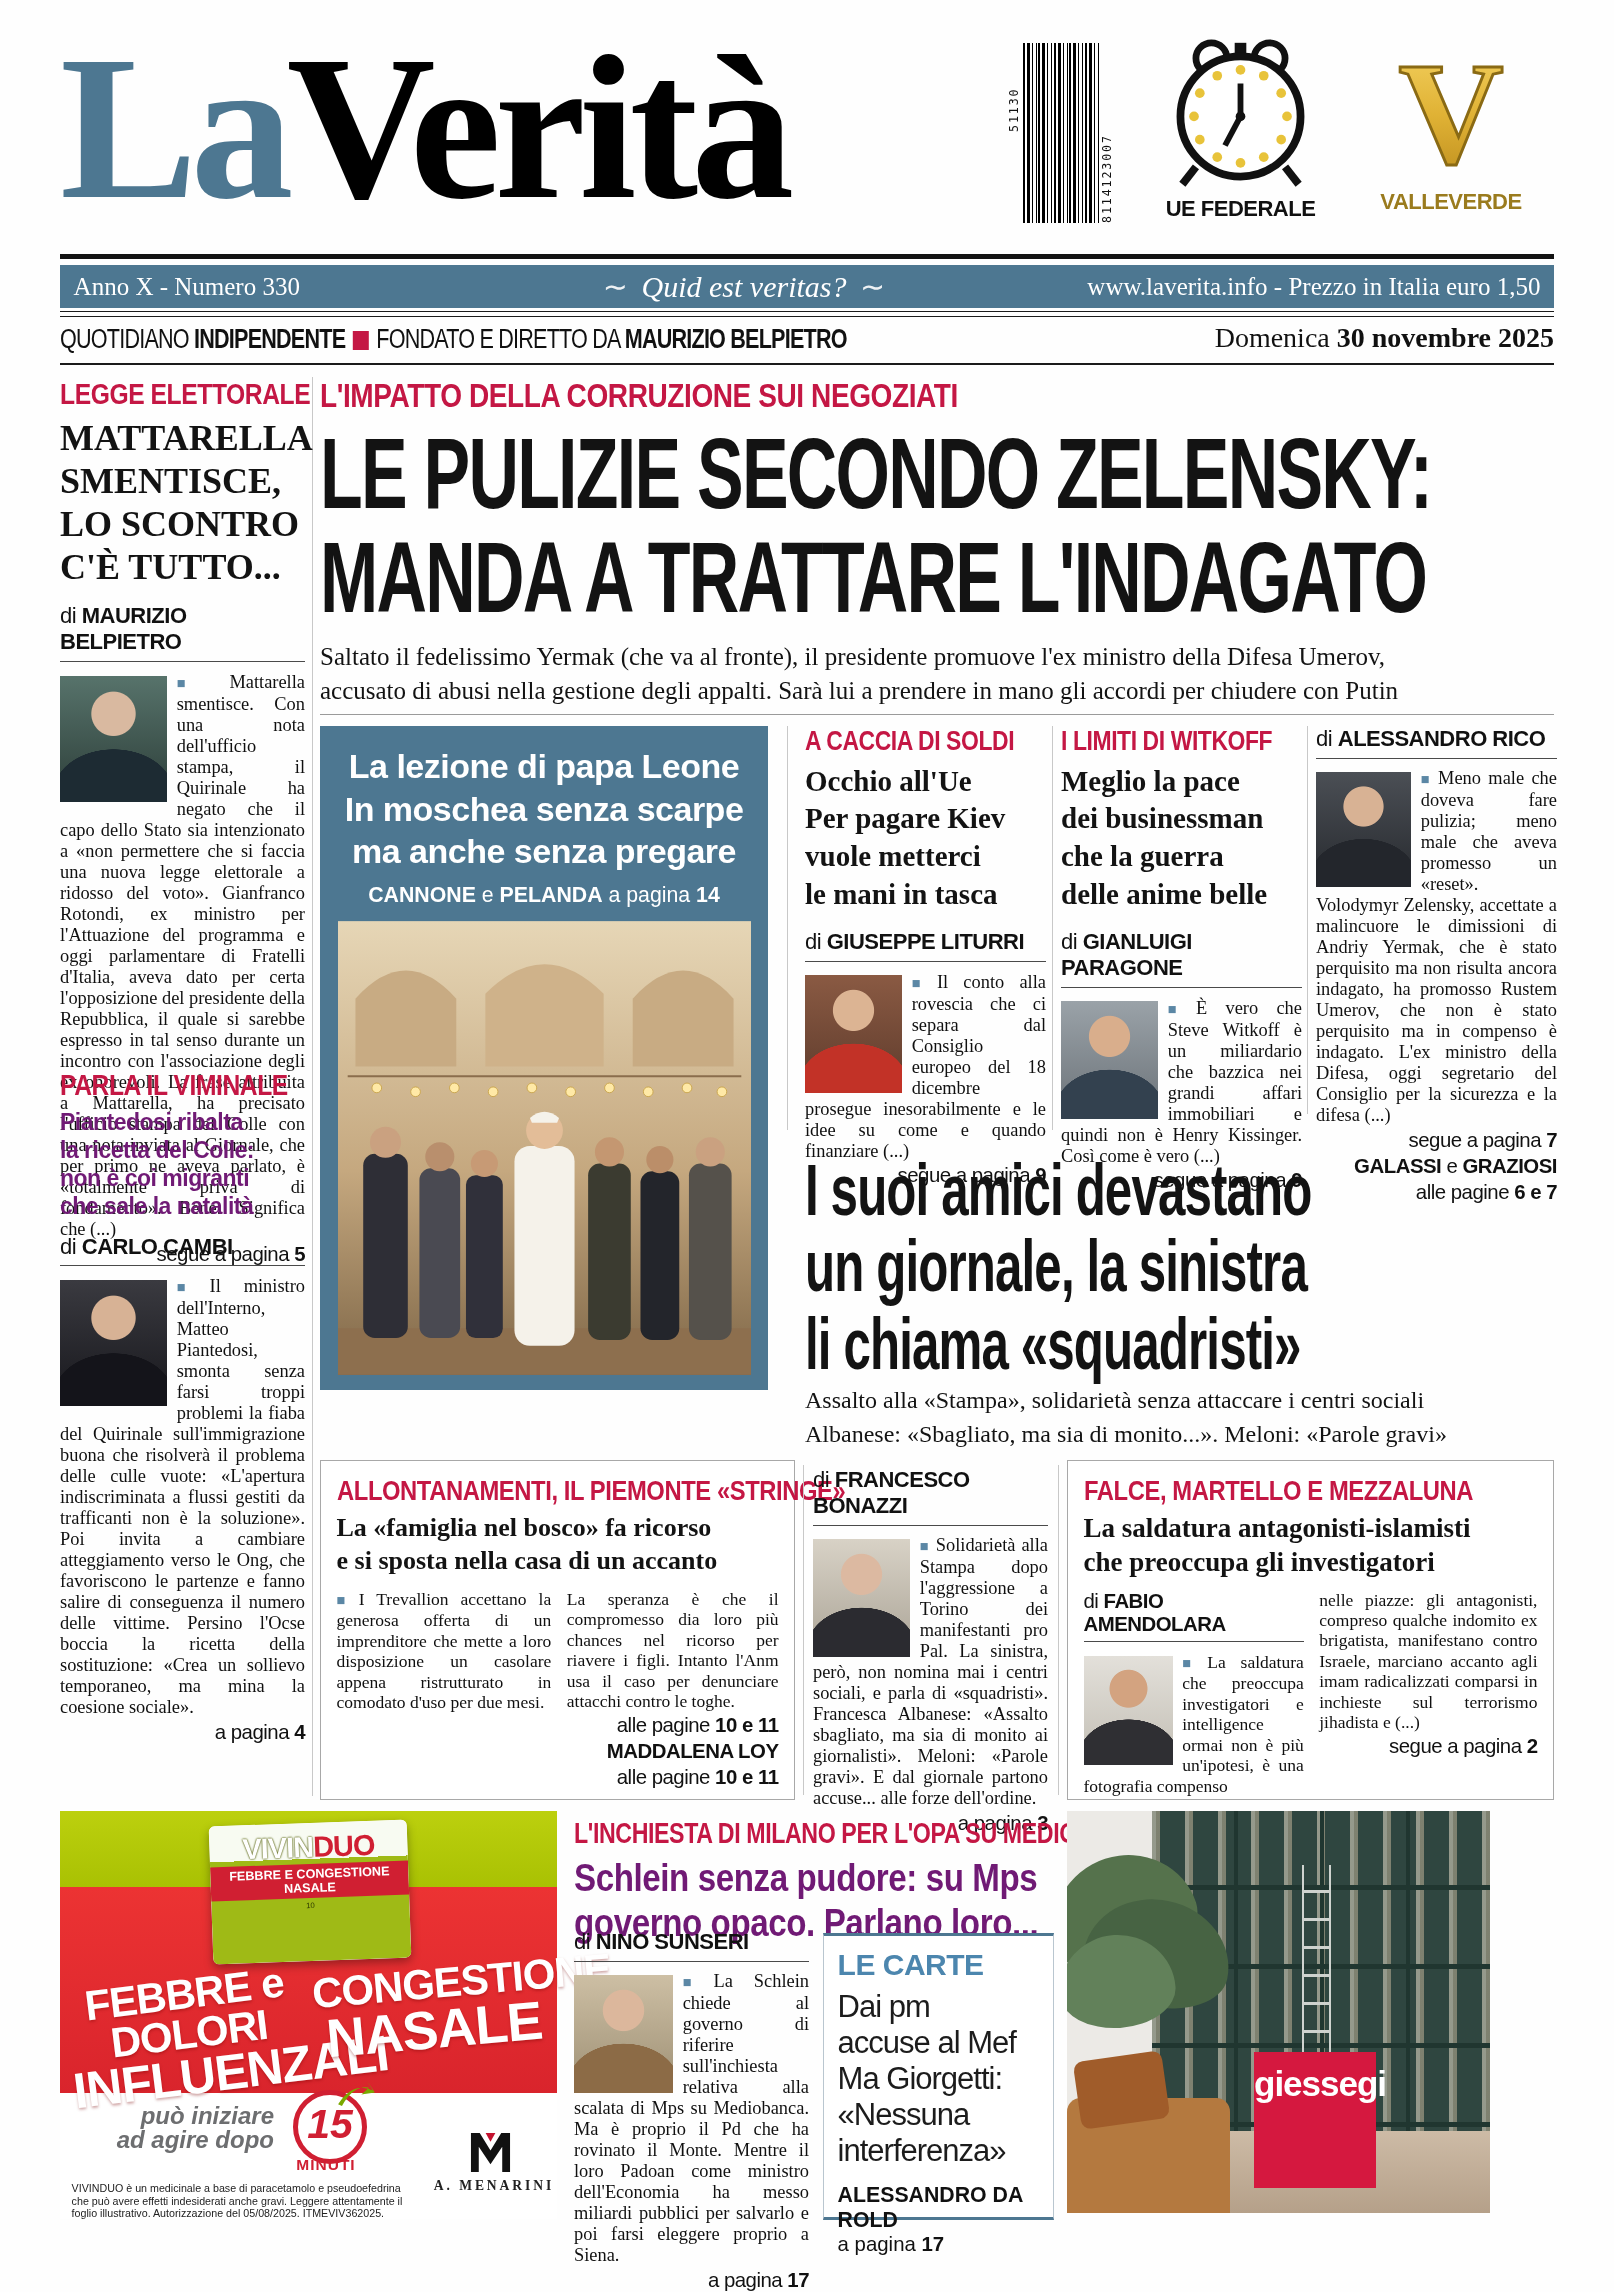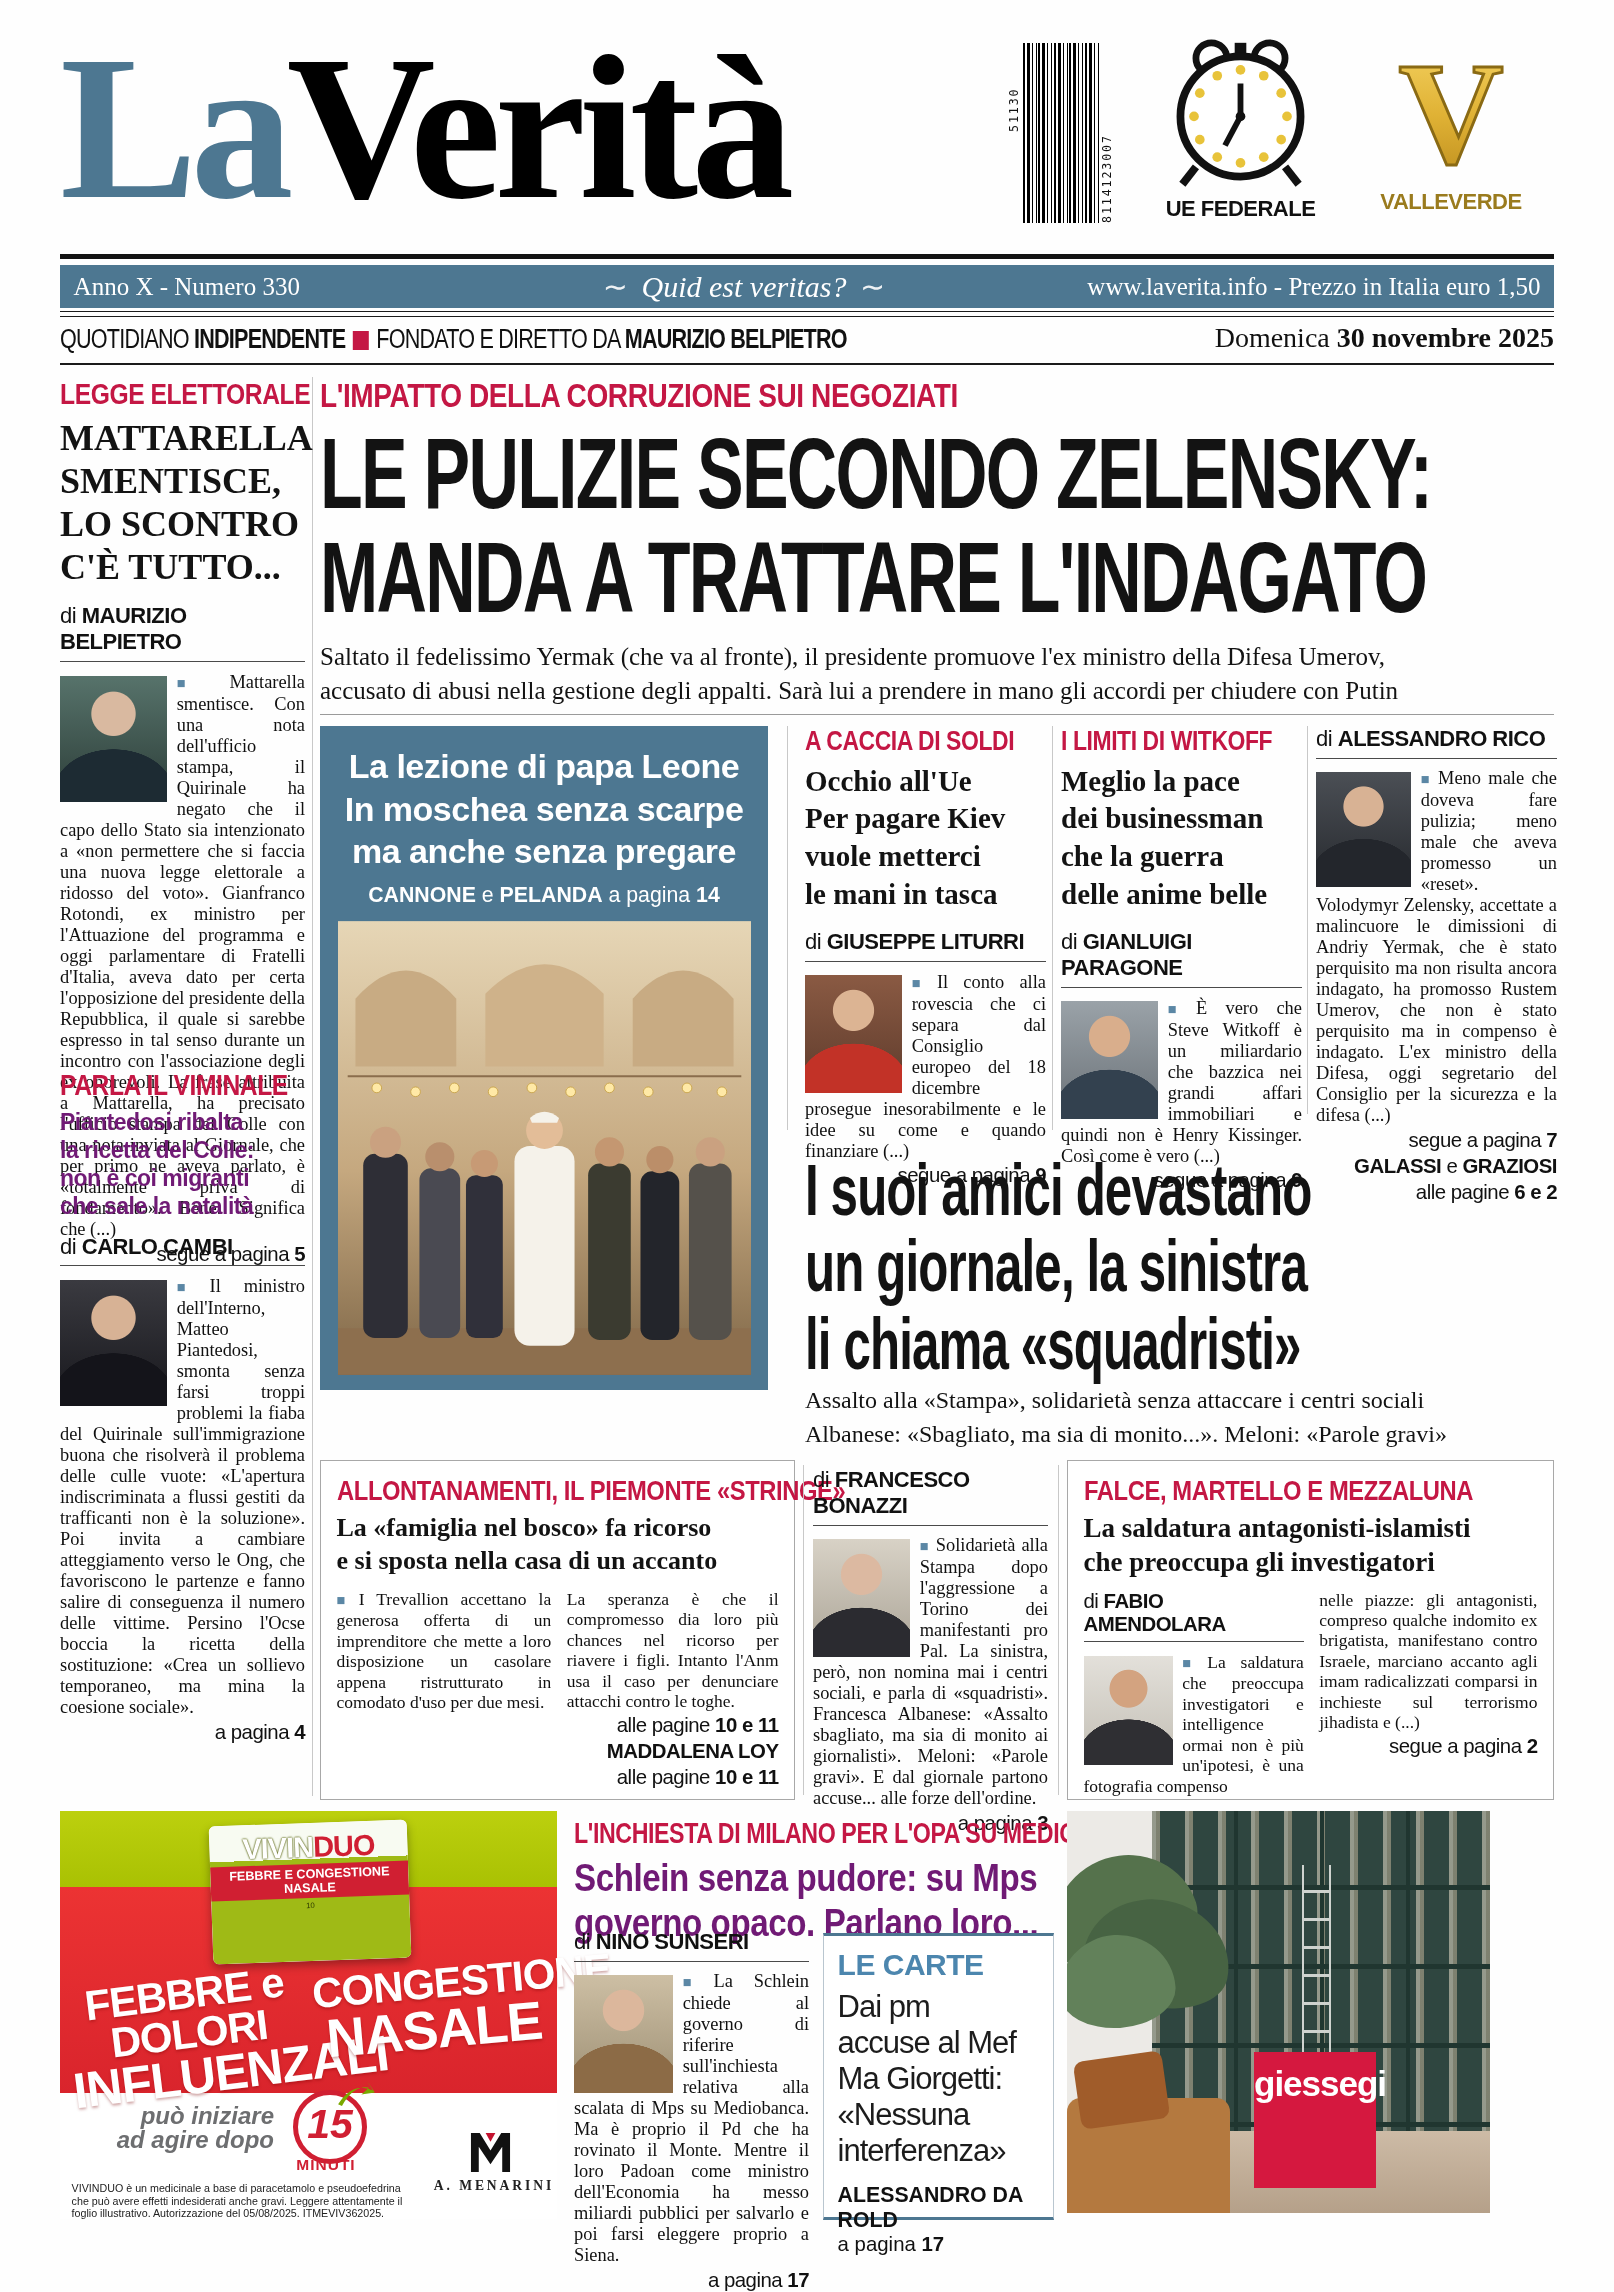--- a/index.html
+++ b/index.html
@@ -300,21 +300,21 @@
   </div>
 
   <div class="abs" style="left:1316px;top:726px;width:241px;">
     <div class="byline"><span>di</span> <span class="nm">ALESSANDRO RICO</span></div>
     <div class="body">
       <div class="portrait" style="width:95px;height:115px;--skin:#d8b294;--suit:#23262c;--bg:linear-gradient(#4b4f55,#26292e);"></div>
       <span class="sq">■</span><span>Meno male che doveva fare pulizia; meno male che aveva promesso un «reset». Volodymyr Zelensky, accettate a malincuore le dimissioni di Andriy Yermak, che è stato perquisito ma non risulta ancora indagato, ha promosso Rustem Umerov, che non è stato perquisito ma in compenso è indagato. L'ex ministro della Difesa, oggi segretario del Consiglio per la sicurezza e la difesa (...)</span>
     </div>
     <div class="pageref"><span>segue a pagina</span> <b>7</b></div>
     <div class="pageref"><span class="nm">GALASSI</span> <span>e</span> <span class="nm">GRAZIOSI</span></div>
-    <div class="pageref"><span>alle pagine</span> <b>6 e 2</b></div>
+    <div class="pageref"><span>alle pagine</span> <b>6 e 7</b></div>
   </div>
 
   <div class="abs" style="left:805px;top:1151px;width:752px;height:229px;">
     <div class="bigline" style="font-size:56px;line-height:1.06;letter-spacing:-1px;transform:scale(.88,1.3);transform-origin:0 0;">
       <div>I suoi amici devastano</div>
       <div>un giornale, la sinistra</div>
       <div>li chiama «squadristi»</div>
     </div>
   </div>
   <div class="abs deck nw" style="left:805px;top:1384px;font-size:24px;line-height:1.4;">

